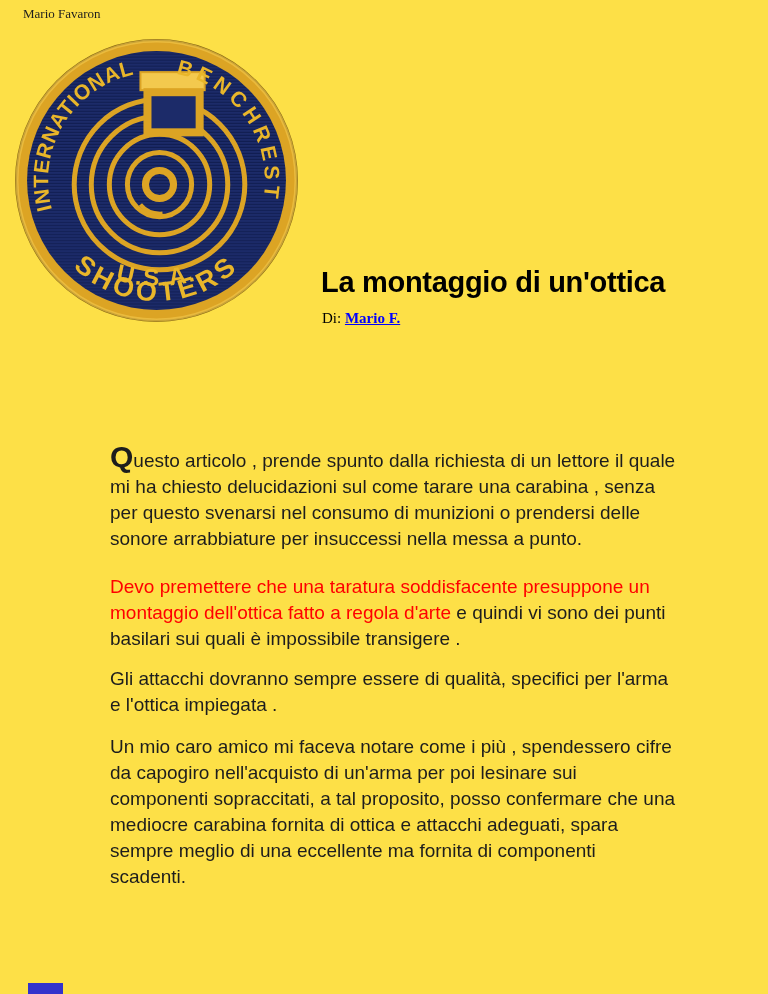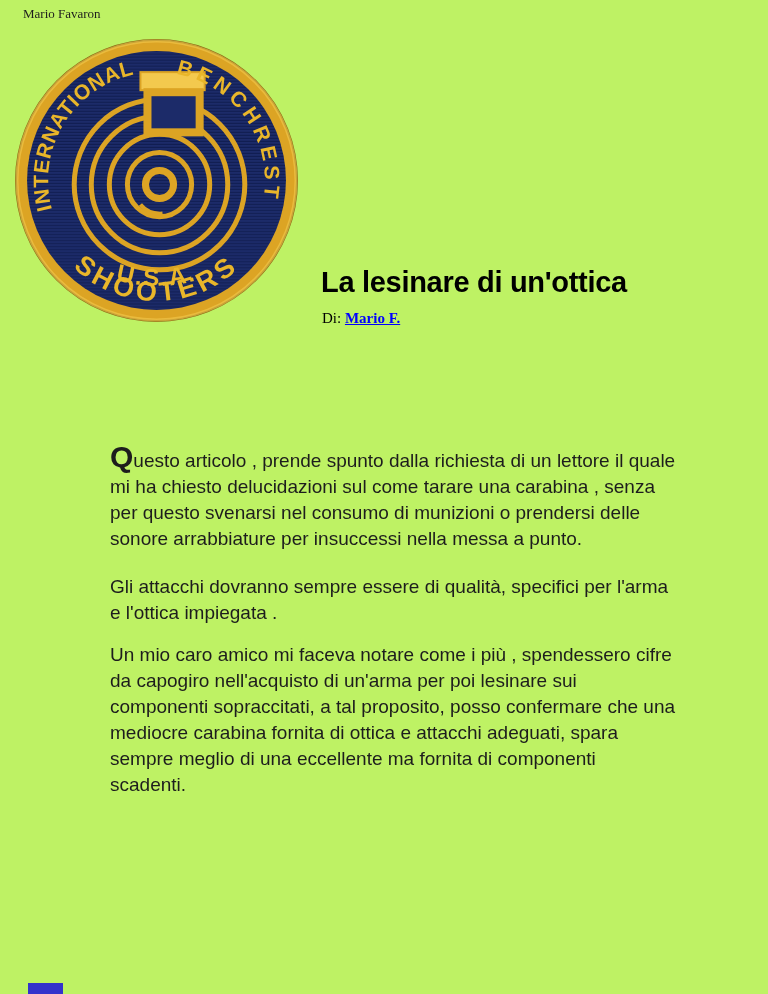--- a/index.html
+++ b/index.html
@@ -1,21 +1,21 @@
 <!DOCTYPE html>
 <html><head>
 <meta charset="utf-8">
 <style>
   html,body{margin:0;padding:0;}
   body{
     width:768px;height:994px;background:#ffffff;
     font-family:"Liberation Sans",sans-serif;
     position:relative;overflow:hidden;
   }
-  .page{position:absolute;inset:0;background:#bef264;padding-left:48px;}
+  .page{position:absolute;inset:0;background:#fde047;padding-left:48px;}
   .author{
     position:absolute;left:23px;top:6px;
     font-family:"Liberation Serif",serif;font-size:13px;color:#1d1d1d;
   }
   .logo{position:absolute;left:14px;top:38px;width:285px;height:285px;}
   .title{
     position:absolute;left:321px;top:266px;margin:0;
     font-family:"Liberation Sans",sans-serif;
     font-size:29px;font-weight:800;letter-spacing:-0.3px;color:#000000;
     white-space:nowrap;
@@ -88,25 +88,26 @@
       </text>
       <text class="arc-text" font-size="24" letter-spacing="2" text-anchor="middle">
         <textPath href="#arcUsa" startOffset="50%">U.S.A.</textPath>
       </text>
       <text class="arc-text" font-size="27" letter-spacing="4" text-anchor="middle">
         <textPath href="#arcBottom" startOffset="50%">SHOOTERS</textPath>
       </text>
     </svg>
   </div>
 
-  <h1 class="title">La lesinare di un'ottica</h1>
+  <h1 class="title">La montaggio di un'ottica</h1>
 
   <div class="byline"><span>Di: </span><a class="byline-link" href="#">Mario F.</a></div>
 
   <div class="article">
     <p class="p1"><span class="dropcap">Q</span><span>uesto articolo , prende spunto dalla richiesta di un lettore il quale mi ha chiesto delucidazioni sul come tarare una carabina , senza per questo svenarsi nel consumo di munizioni o prendersi delle sonore arrabbiature per insuccessi nella messa a punto.</span></p>
+    <p class="p2"><span class="red">Devo premettere che una taratura soddisfacente presuppone un montaggio dell'ottica fatto a regola d'arte</span><span> e quindi vi sono dei punti basilari sui quali è impossibile transigere .</span></p>
     <p class="p3">Gli attacchi dovranno sempre essere di qualità, specifici per l'arma e l'ottica impiegata .</p>
     <p class="p4">Un mio caro amico mi faceva notare come i più , spendessero cifre da capogiro nell'acquisto di un'arma per poi lesinare sui componenti sopraccitati, a tal proposito, posso confermare che una mediocre carabina fornita di ottica e attacchi adeguati, spara sempre meglio di una eccellente ma fornita di componenti scadenti.</p>
   </div>
 
   <div class="footer-marker"></div>
 
 </div>
 
 </body></html>

